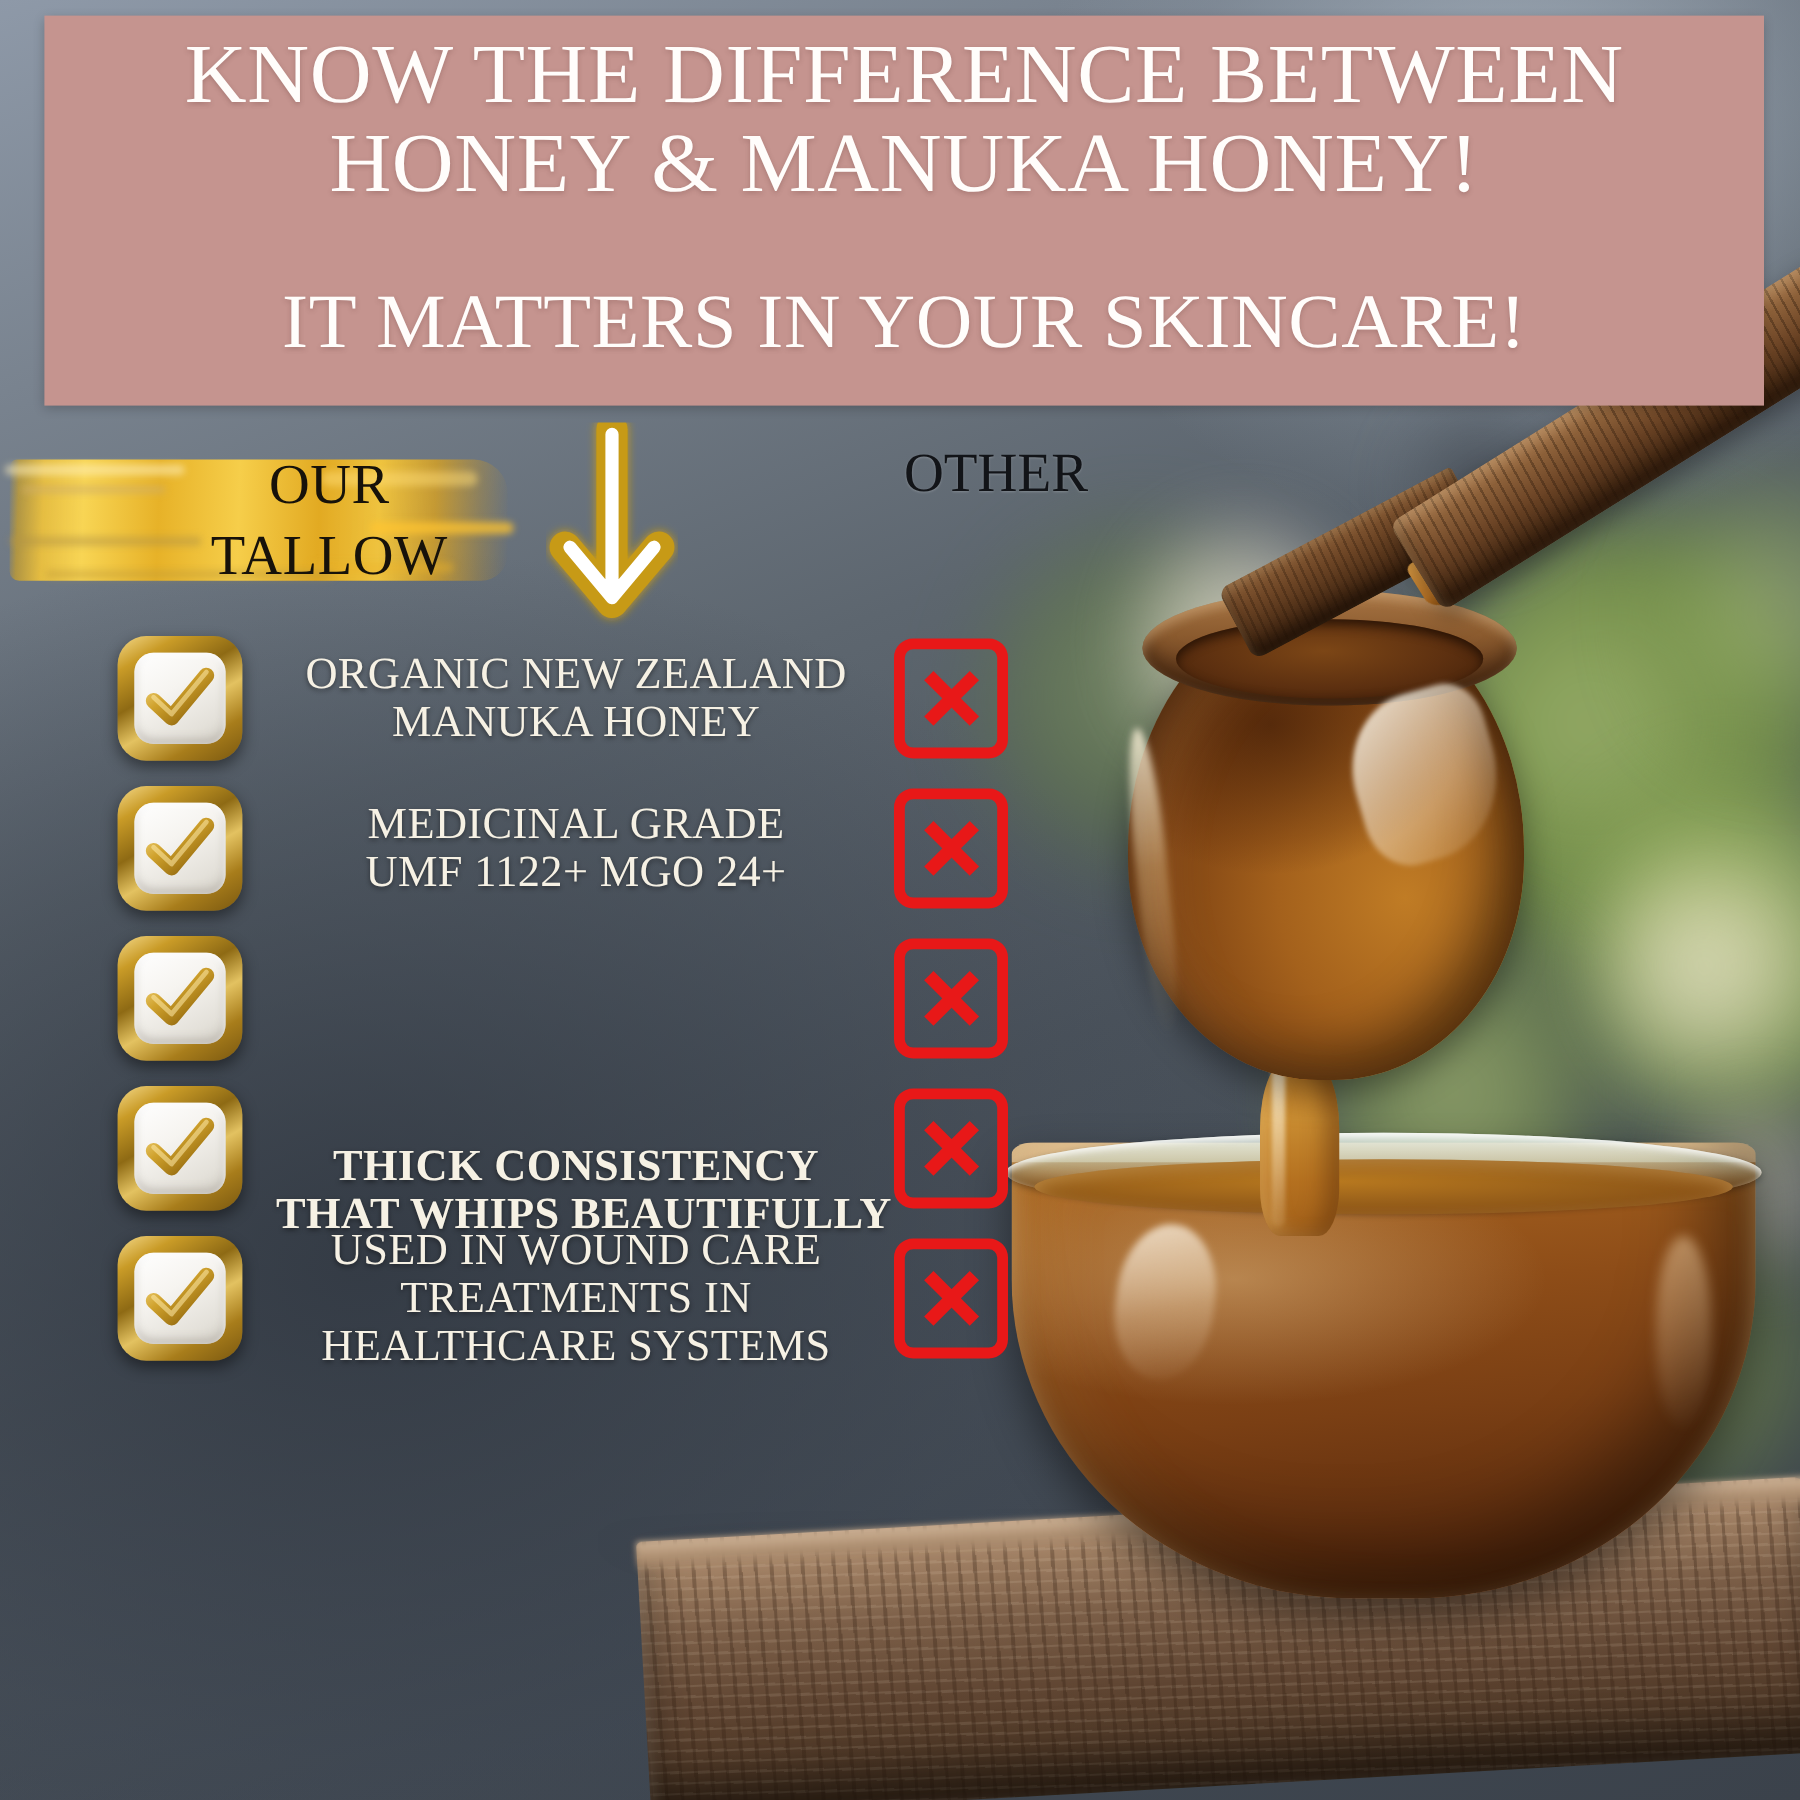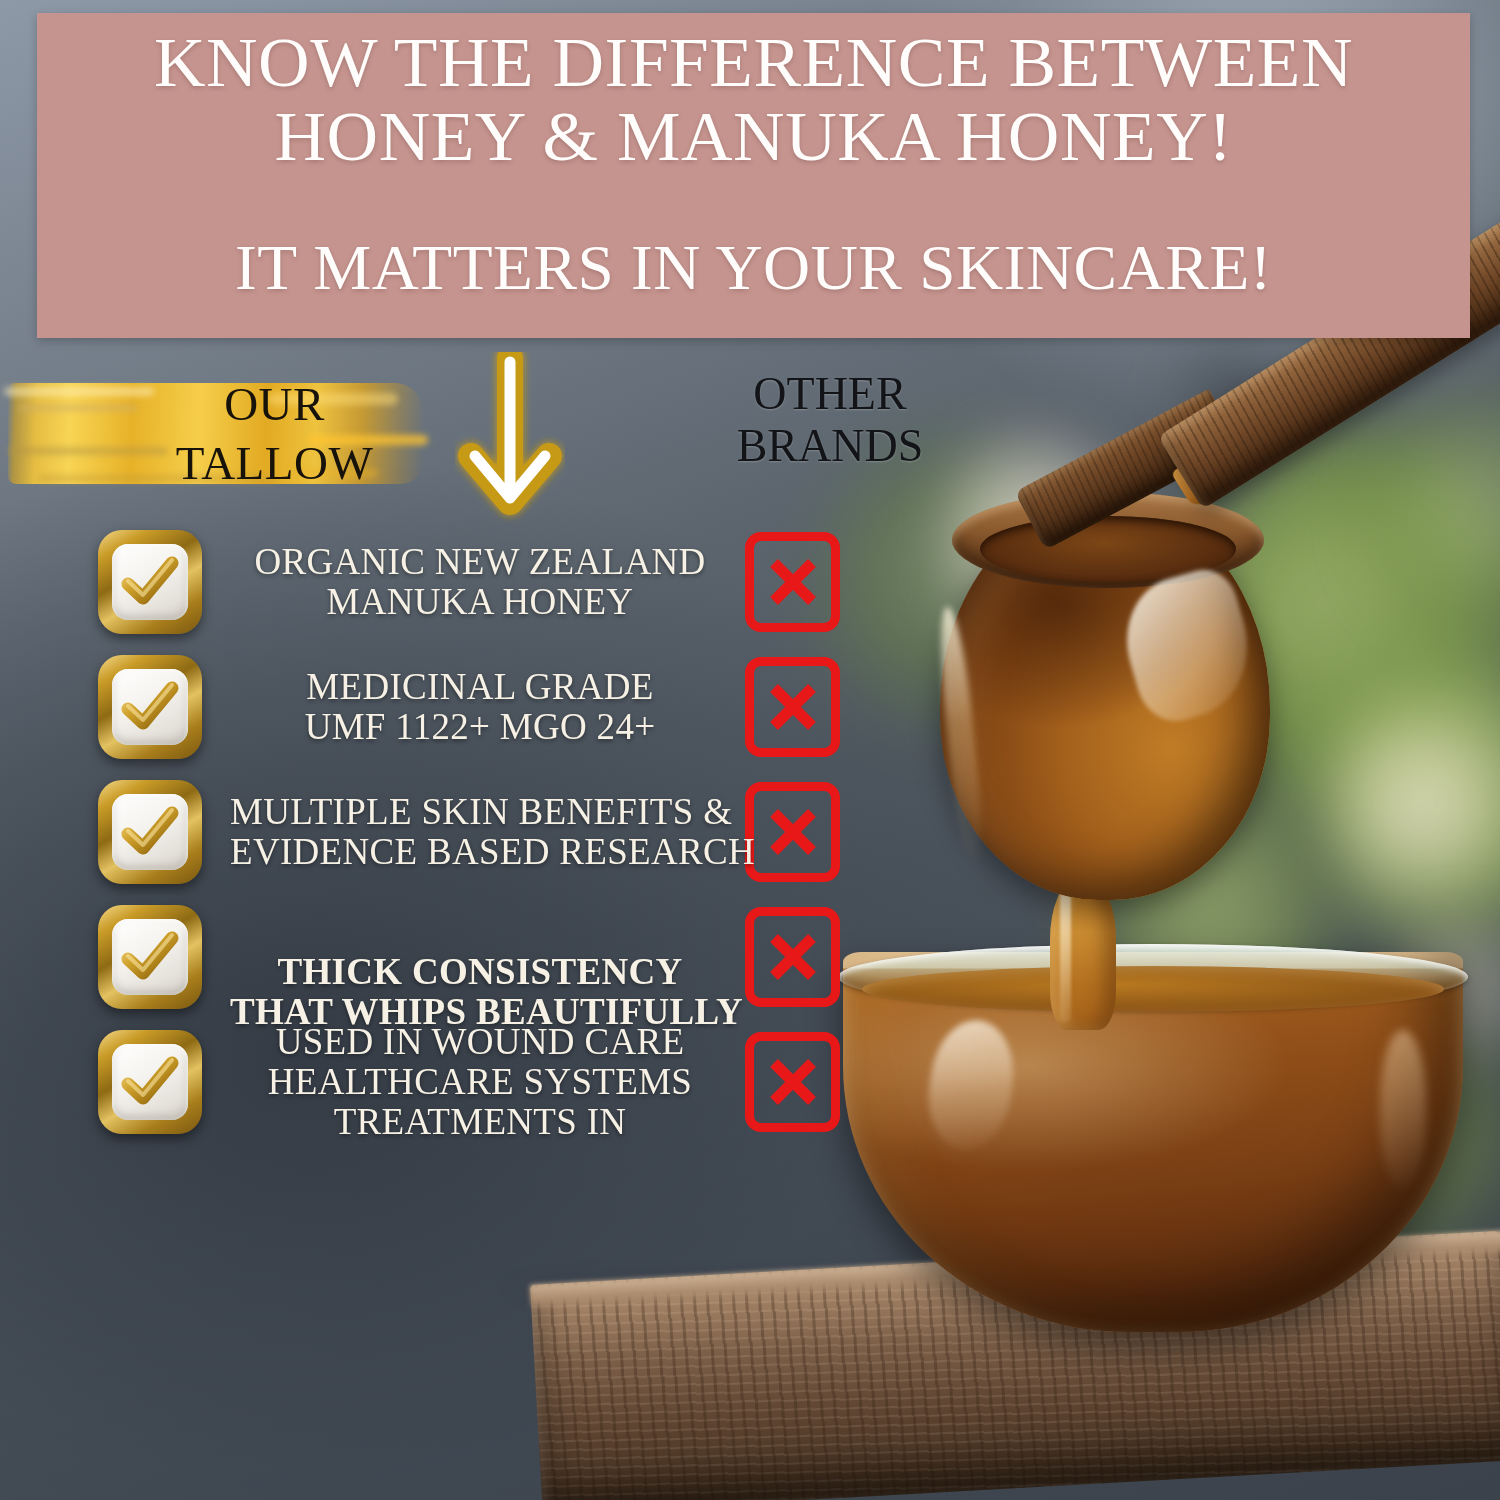--- a/index.html
+++ b/index.html
@@ -356,21 +356,20 @@
     </defs>
     <g filter="url(#arrGlow)">
       <path d="M55 6 L55 148 M16 104 L55 150 L94 104" fill="none" stroke="#c79a15" stroke-width="26" stroke-linecap="round" stroke-linejoin="round"></path>
     </g>
     <path d="M55 10 L55 146 M20 104 L55 146 L90 104" fill="none" stroke="#ffffff" stroke-width="11" stroke-linecap="round" stroke-linejoin="round"></path>
   </svg>
 </div>
 
 <div id="otherBrands">
   <div>OTHER</div>
-  <div>BRANDS</div>
 </div>
 
 <div id="rows">
     <div class="check" style="top: 530px;">
       <div class="checkInner">
         <svg width="58" height="58" viewBox="0 0 58 58">
           <defs>
             <linearGradient id="gchk" x1="0" y1="0" x2="1" y2="1">
               <stop offset="0%" stop-color="#f0d277"></stop>
               <stop offset="38%" stop-color="#cfa12c"></stop>
@@ -431,24 +430,20 @@
           <path d="M7 31 L22 45 L51 10" fill="none" stroke="url(#gchk)" stroke-width="13" stroke-linecap="round" stroke-linejoin="round"></path>
           <path d="M7 31 L22 45 L51 10" fill="none" stroke="rgba(255,235,170,.55)" stroke-width="4" stroke-linecap="round" stroke-linejoin="round" transform="translate(0,-3)"></path>
         </svg>
       </div>
     </div>
     <div class="xbox" style="top: 782px;">
       <svg width="56" height="56" viewBox="0 0 56 56">
         <path d="M9 9 L47 47 M47 9 L9 47" fill="none" stroke="#e81818" stroke-width="11" stroke-linecap="butt"></path>
       </svg>
     </div>
-    <div class="rowText" style="top: 792px;">
-      <span class="ln">MULTIPLE SKIN BENEFITS &amp;</span>
-      <span class="ln">EVIDENCE BASED RESEARCH</span>
-    </div>
     <div class="check" style="top: 905px;">
       <div class="checkInner">
         <svg width="58" height="58" viewBox="0 0 58 58">
           <defs>
             <linearGradient id="gchk" x1="0" y1="0" x2="1" y2="1">
               <stop offset="0%" stop-color="#f0d277"></stop>
               <stop offset="38%" stop-color="#cfa12c"></stop>
               <stop offset="72%" stop-color="#a87c17"></stop>
               <stop offset="100%" stop-color="#7d5a0f"></stop>
             </linearGradient>
@@ -483,16 +478,16 @@
         </svg>
       </div>
     </div>
     <div class="xbox" style="top: 1032px;">
       <svg width="56" height="56" viewBox="0 0 56 56">
         <path d="M9 9 L47 47 M47 9 L9 47" fill="none" stroke="#e81818" stroke-width="11" stroke-linecap="butt"></path>
       </svg>
     </div>
     <div class="rowText" style="top: 1022px;">
       <span class="ln">USED IN WOUND CARE</span>
+      <span class="ln">TREATMENTS IN</span>
       <span class="ln">HEALTHCARE SYSTEMS</span>
-      <span class="ln">TREATMENTS IN</span>
     </div>
   </div>
 
 </body></html>

